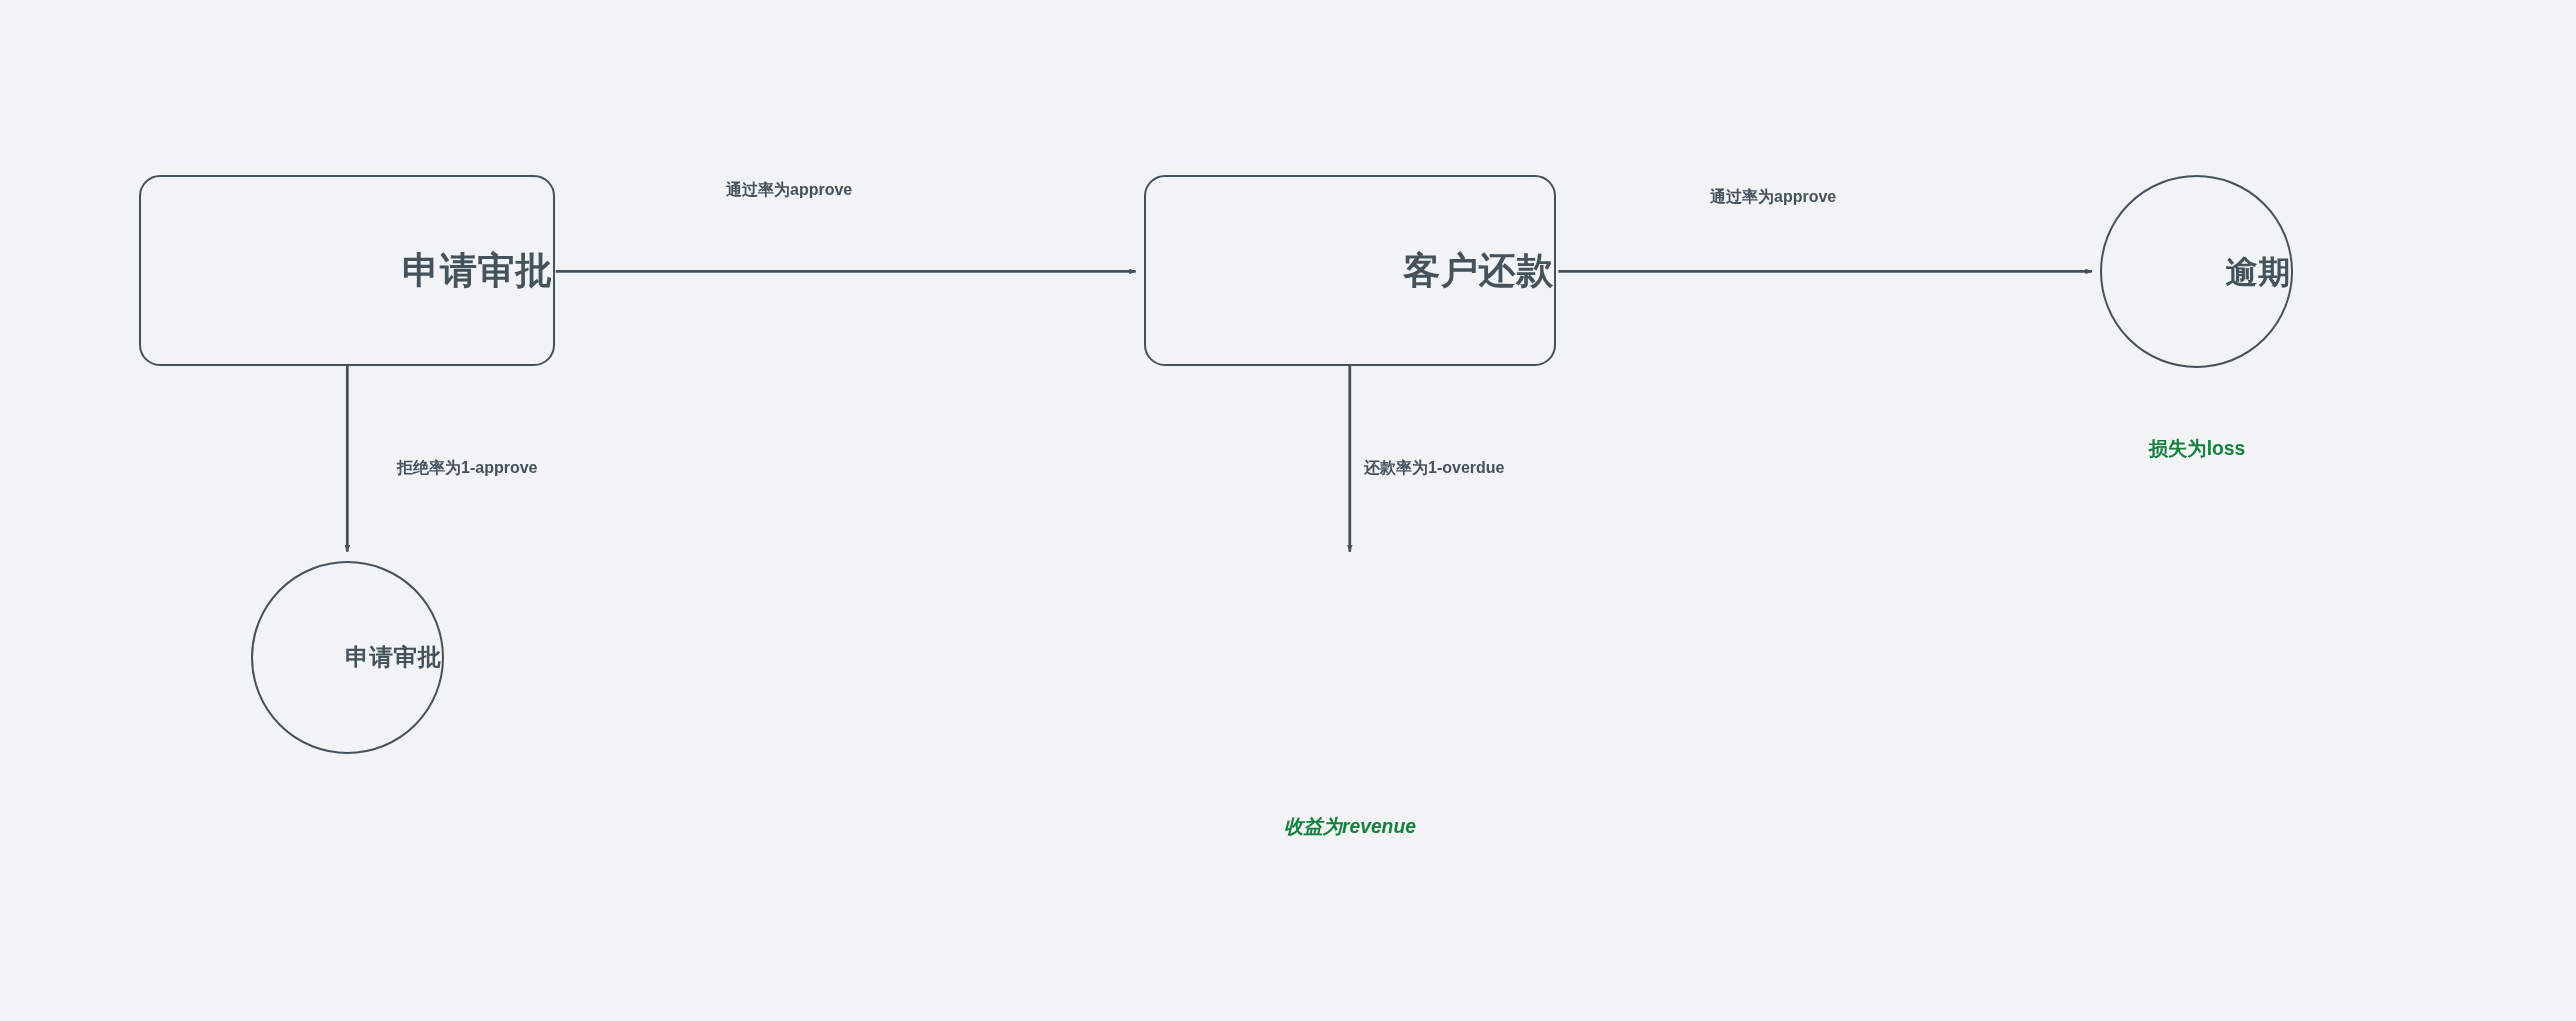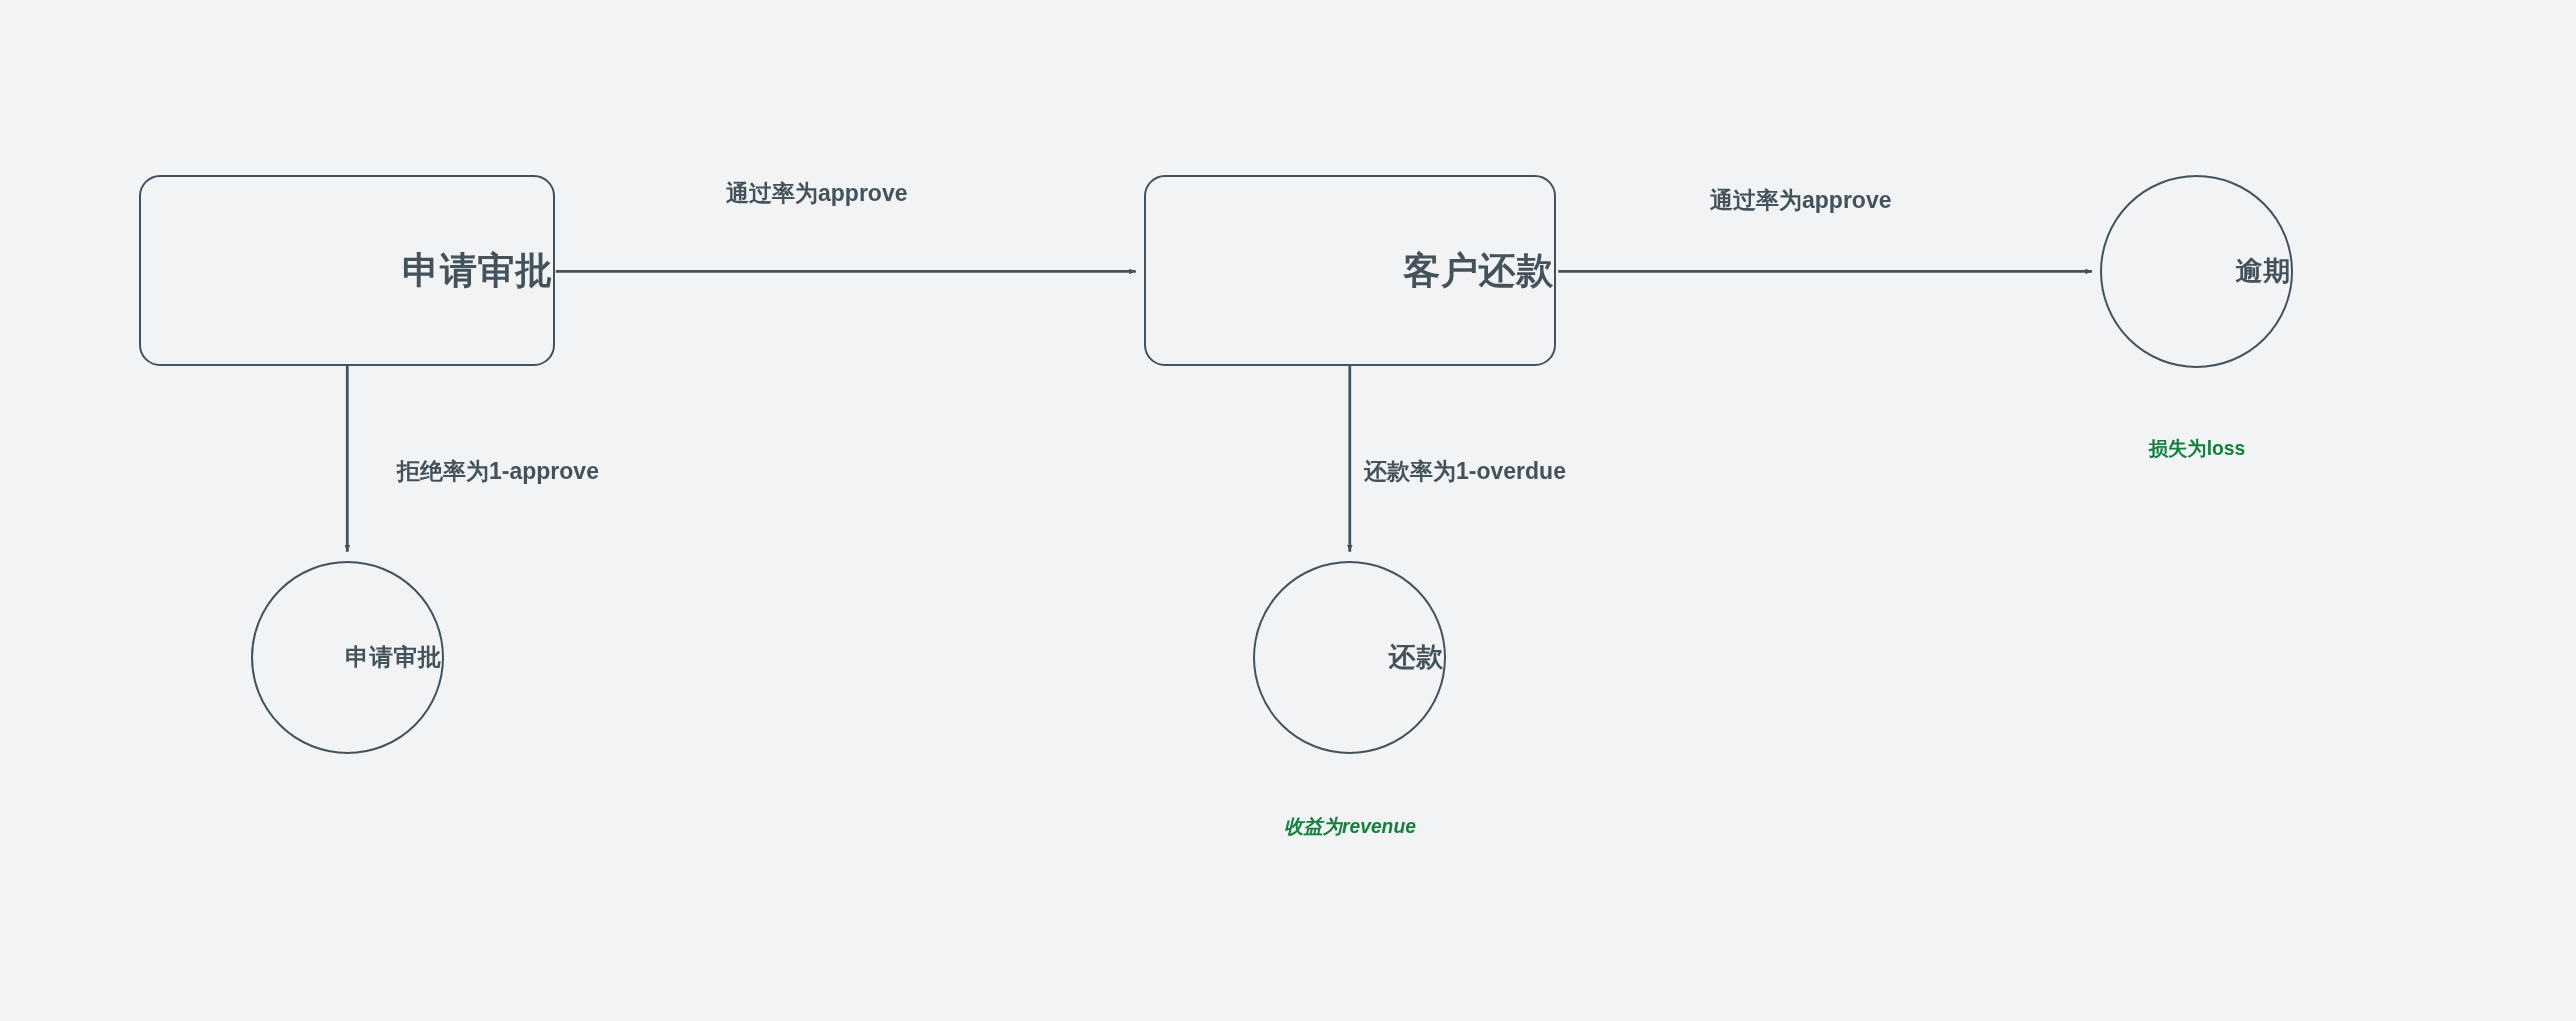--- a/index.html
+++ b/index.html
@@ -45,25 +45,25 @@
   }
   .node-label {
     font-weight: bold;
     letter-spacing: 0.7px;
     white-space: nowrap;
     line-height: 1;
     text-align: center;
   }
   .label-xl { font-size: 37px; }
   .label-md { font-size: 23.5px; }
-  .label-lg { font-size: 27px; }
+  .label-lg { font-size: 32px; }
   .edge-label {
     position: absolute;
     color: #44525c;
-    font-size: 23px;
+    font-size: 16px;
     font-weight: bold;
     white-space: nowrap;
     line-height: 1;
   }
   .caption {
     position: absolute;
     color: #15803d;
     font-size: 19.3px;
     font-weight: bold;
     white-space: nowrap;
@@ -128,23 +128,20 @@
   </div>
 
   <div class="node node-circle" id="node-overdue">
     <span class="node-label label-lg">逾期</span>
   </div>
 
   <div class="node node-circle" id="node-rejected">
     <span class="node-label label-md">申请审批</span>
   </div>
 
-  <div class="node node-circle" id="node-repaid">
-    <span class="node-label label-lg">还款</span>
-  </div>
 
   <div class="edge-label" id="edge-label-approve">通过率为approve</div>
 
   <div class="edge-label" id="edge-label-reject">拒绝率为1-approve</div>
 
   <div class="edge-label" id="edge-label-overdue">通过率为approve</div>
 
   <div class="edge-label" id="edge-label-repay">还款率为1-overdue</div>
 
   <div class="caption" id="caption-loss">损失为loss</div>

